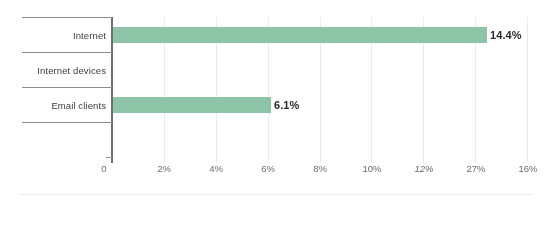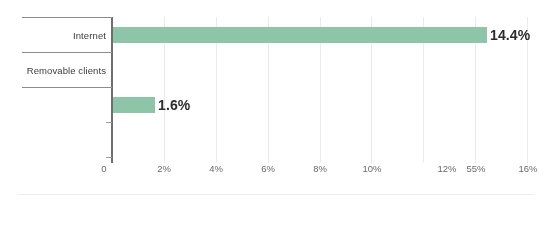--- a/index.html
+++ b/index.html
@@ -87,21 +87,21 @@
     transform:translateY(-50%);
     height:16px;
     display:flex;
     align-items:center;
   }
   .bar {
     height:16px;
     background:#8ec4a7;
   }
   .bar-value {
-    font-size:14px;
+    font-size:11px;
     font-weight:bold;
     color:#2b2b2b;
     margin-left:3px;
     white-space:nowrap;
     letter-spacing:0.1px;
   }
 
   
   .x-labels {
     position:absolute;
@@ -163,43 +163,47 @@
         <div class="row-sep"></div>
         <div class="cat-label">Internet</div>
         <div class="bar-wrap">
           <div class="bar" style="width:374px;"></div>
           <span class="bar-value">14.4%</span>
         </div>
       </div>
 
       <div class="row">
         <div class="row-sep"></div>
-        <div class="cat-label">Removable clients</div>
-      </div>
-
-
-      <div class="row">
-        <div class="row-sep"></div>
+        <div class="cat-label">Internet devices</div>
+      </div>
+
+      <div class="row">
+        <div class="row-sep"></div>
+        <div class="cat-label">Email clients</div>
         <div class="bar-wrap">
-          <div class="bar" style="width:42px;"></div>
-          <span class="bar-value">1.6%</span>
+          <div class="bar" style="width:158px;"></div>
+          <span class="bar-value">6.1%</span>
         </div>
+      </div>
+
+      <div class="row">
+        <div class="row-sep"></div>
       </div>
 
     </div>
 
     <div class="x-labels">
       <div class="x-label" style="left:104px;">0</div>
       <div class="x-label" style="left:164px;">2%</div>
       <div class="x-label" style="left:216px;">4%</div>
       <div class="x-label" style="left:268px;">6%</div>
       <div class="x-label" style="left:320px;">8%</div>
       <div class="x-label" style="left:372px;">10%</div>
-      <div class="x-label" style="left:447px;">12%</div>
-      <div class="x-label" style="left:476px;">55%</div>
+      <div class="x-label" style="left:424px;font-style:italic;">12%</div>
+      <div class="x-label" style="left:476px;">27%</div>
       <div class="x-label" style="left:528px;text-align:right;">16%</div>
     </div>
 
   </div>
 
   <div class="footer-divider"></div>
   <div class="footer">
     
   </div>
 

